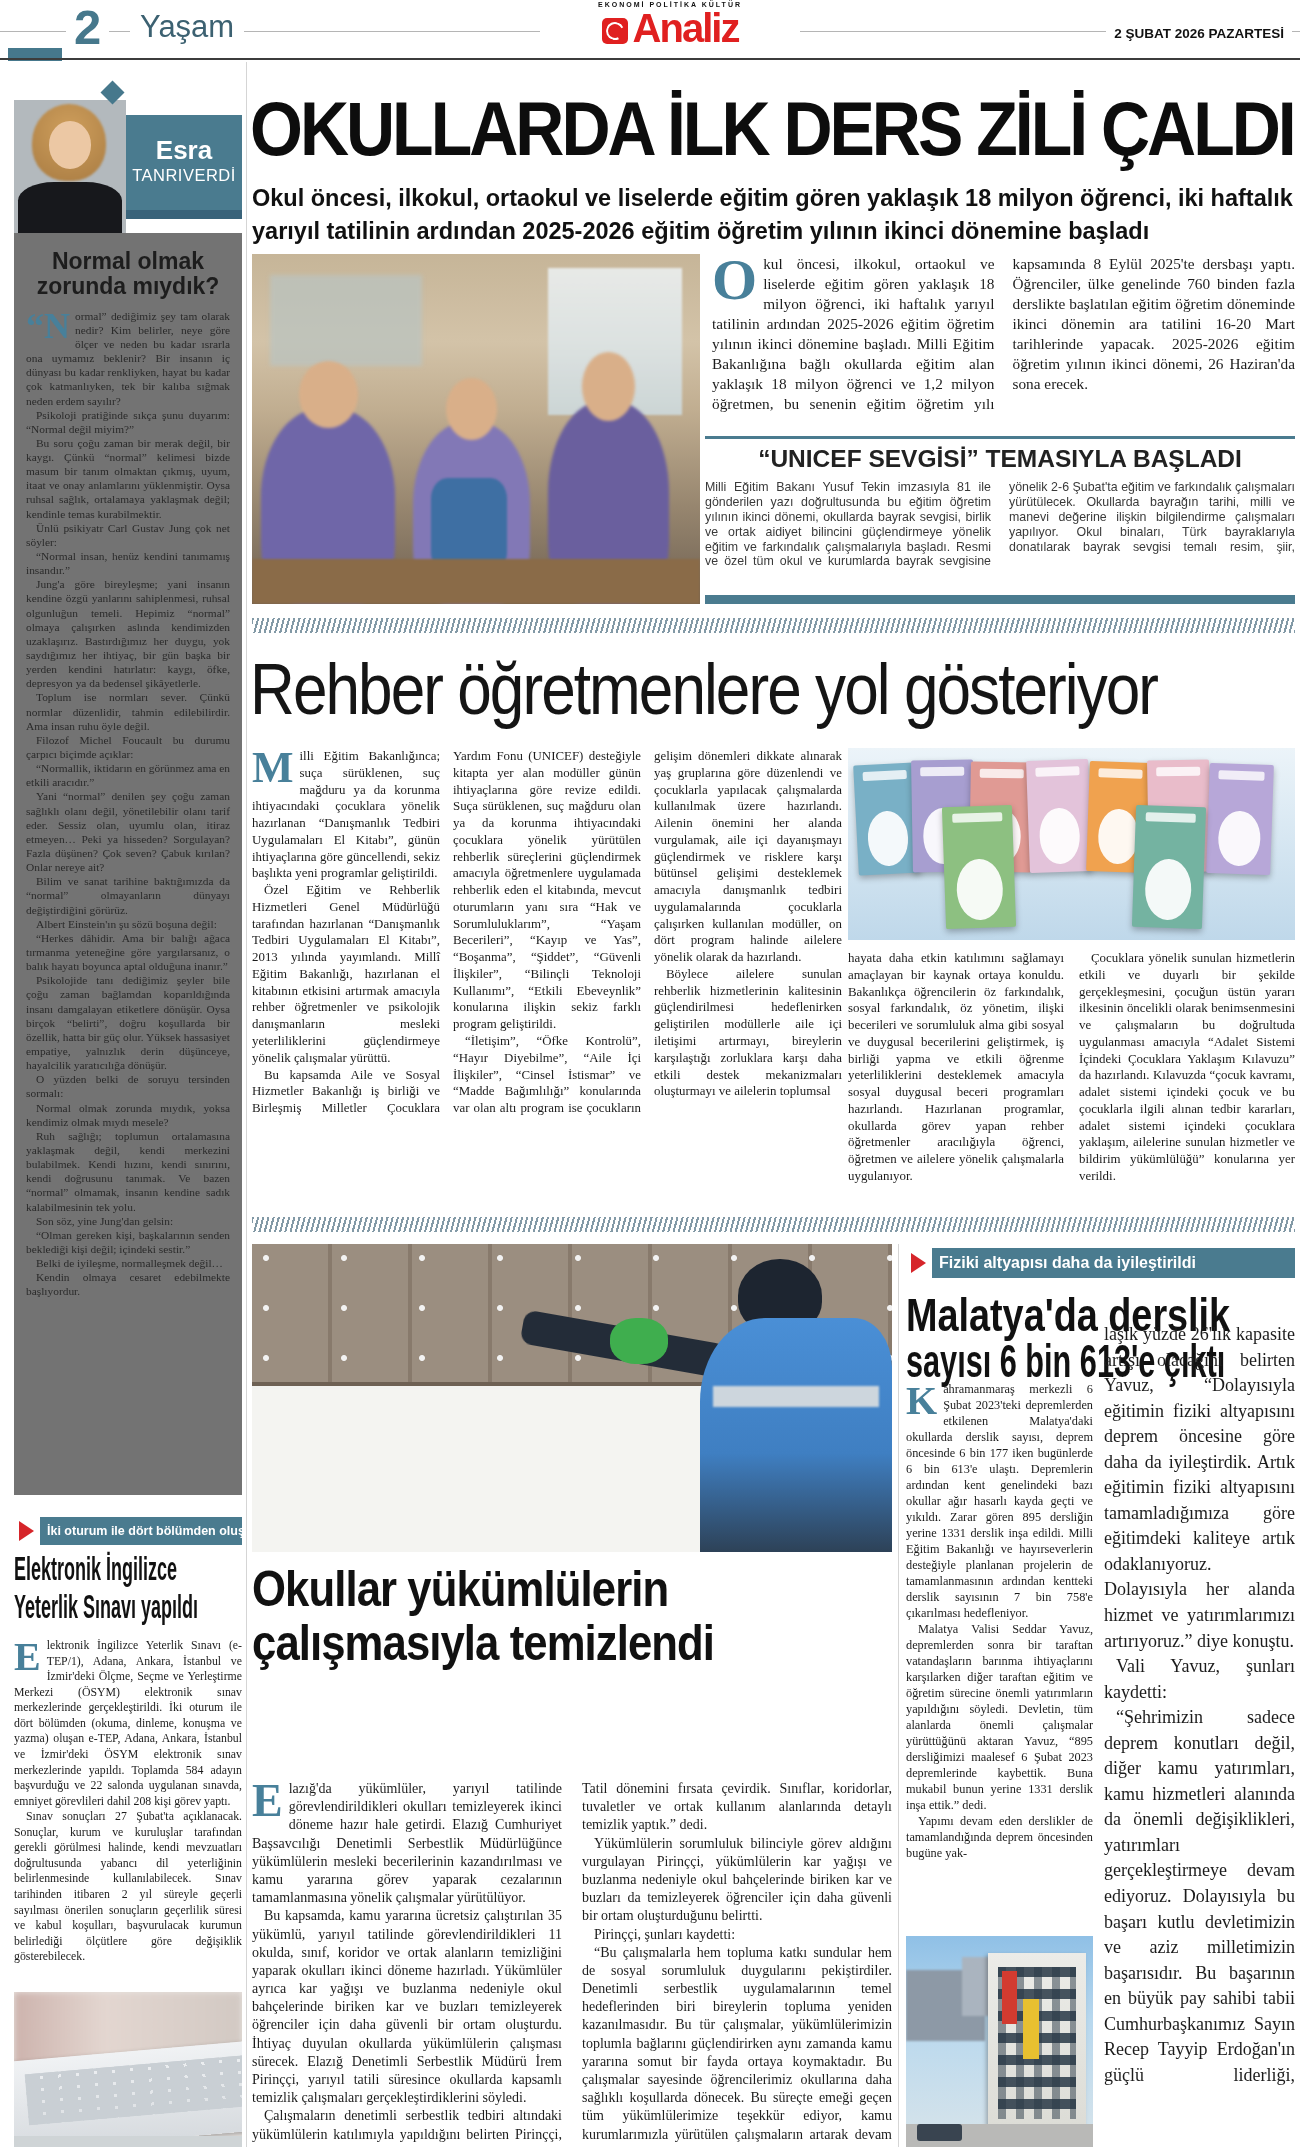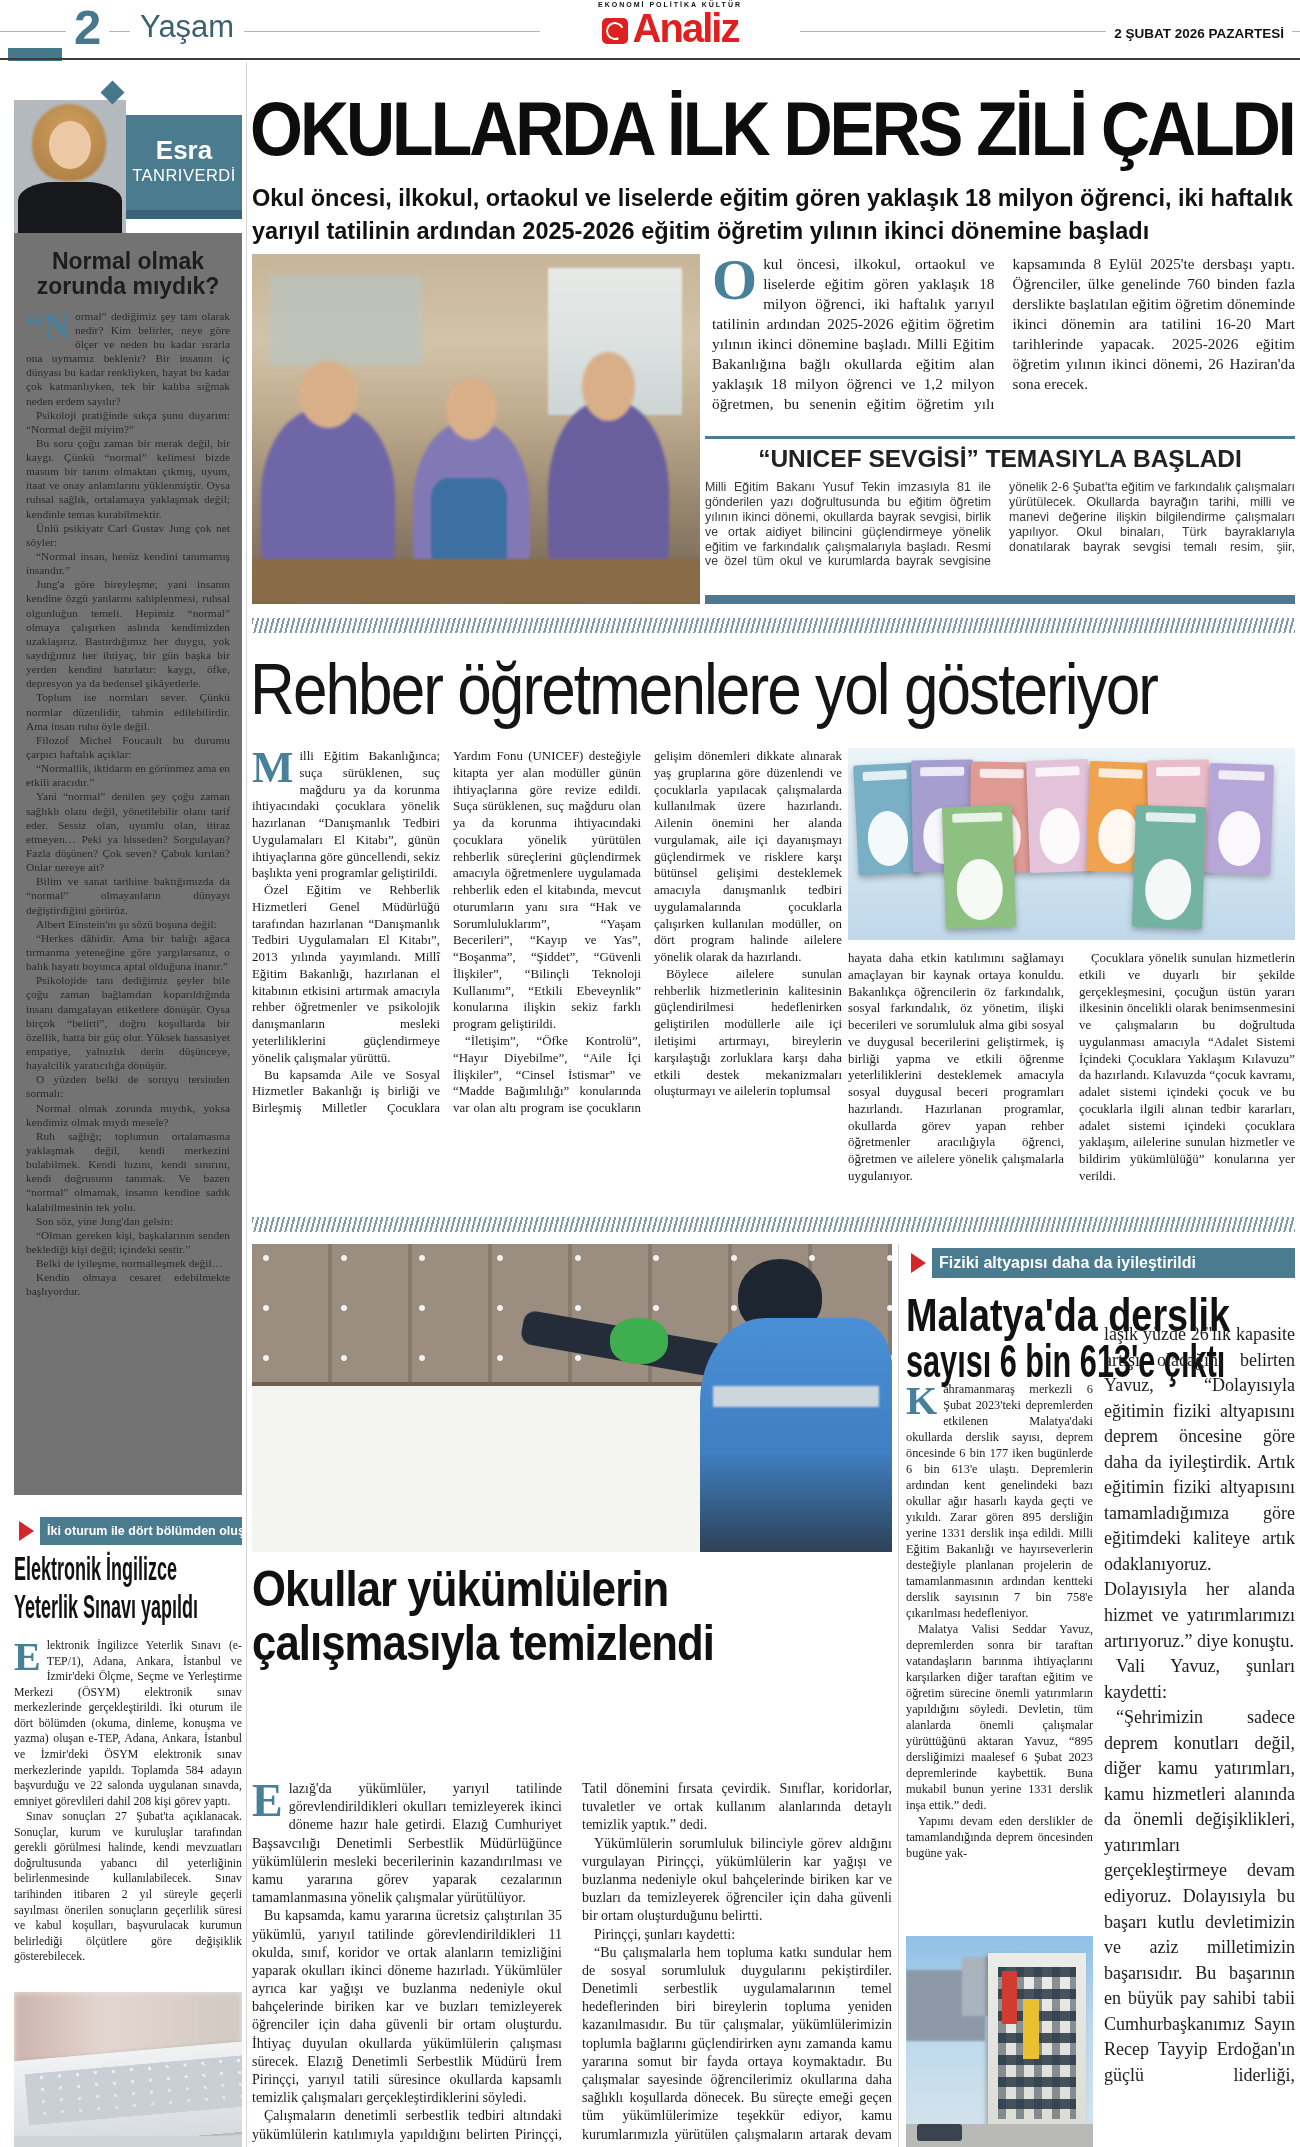--- a/index.html
+++ b/index.html
@@ -168,21 +168,21 @@
   <div class="col-box">
     <div class="col-title">Normal olmak zorunda mıydık?</div>
     <div class="columnist-text">
         <p>“Normal” dediğimiz şey tam olarak nedir? Kim belirler, neye göre ölçer ve neden bu kadar ısrarla ona uymamız beklenir? Bir insanın iç dünyası bu kadar renkliyken, hayat bu kadar çok katmanlıyken, tek bir kalıba sığmak neden erdem sayılır?</p>
         <p>Psikoloji pratiğinde sıkça şunu duyarım: “Normal değil miyim?”</p>
         <p>Bu soru çoğu zaman bir merak değil, bir kaygı. Çünkü “normal” kelimesi bizde masum bir tanım olmaktan çıkmış, uyum, itaat ve onay anlamlarını yüklenmiştir. Oysa ruhsal sağlık, ortalamaya yaklaşmak değil; kendinle temas kurabilmektir.</p>
         <p>Ünlü psikiyatr Carl Gustav Jung çok net söyler:</p>
         <p>“Normal insan, henüz kendini tanımamış insandır.”</p>
         <p>Jung'a göre bireyleşme; yani insanın kendine özgü yanlarını sahiplenmesi, ruhsal olgunluğun temeli. Hepimiz “normal” olmaya çalışırken aslında kendimizden uzaklaşırız. Bastırdığımız her duygu, yok saydığımız her ihtiyaç, bir gün başka bir yerden kendini hatırlatır: kaygı, öfke, depresyon ya da bedensel şikâyetlerle.</p>
         <p>Toplum ise normları sever. Çünkü normlar düzenlidir, tahmin edilebilirdir. Ama insan ruhu öyle değil.</p>
-        <p>Filozof Michel Foucault bu durumu çarpıcı haftalık açıklar:</p>
+        <p>Filozof Michel Foucault bu durumu çarpıcı biçimde açıklar:</p>
         <p>“Normallik, iktidarın en görünmez ama en etkili aracıdır.”</p>
         <p>Yani “normal” denilen şey çoğu zaman sağlıklı olanı değil, yönetilebilir olanı tarif eder. Sessiz olan, uyumlu olan, itiraz etmeyen… Peki ya hisseden? Sorgulayan? Fazla düşünen? Çok seven? Çabuk kırılan? Onlar nereye ait?</p>
         <p>Bilim ve sanat tarihine baktığımızda da “normal” olmayanların dünyayı değiştirdiğini görürüz.</p>
         <p>Albert Einstein'ın şu sözü boşuna değil:</p>
         <p>“Herkes dâhidir. Ama bir balığı ağaca tırmanma yeteneğine göre yargılarsanız, o balık hayatı boyunca aptal olduğuna inanır.”</p>
         <p>Psikolojide tanı dediğimiz şeyler bile çoğu zaman bağlamdan koparıldığında insanı damgalayan etiketlere dönüşür. Oysa birçok “belirti”, doğru koşullarda bir özellik, hatta bir güç olur. Yüksek hassasiyet empatiye, yalnızlık derin düşünceye, hayalcilik yaratıcılığa dönüşür.</p>
         <p>O yüzden belki de soruyu tersinden sormalı:</p>
         <p>Normal olmak zorunda mıydık, yoksa kendimiz olmak mıydı mesele?</p>
         <p>Ruh sağlığı; toplumun ortalamasına yaklaşmak değil, kendi merkezini bulabilmek. Kendi hızını, kendi sınırını, kendi doğrusunu tanımak. Ve bazen “normal” olmamak, insanın kendine sadık kalabilmesinin tek yolu.</p>
         <p>Son söz, yine Jung'dan gelsin:</p>

